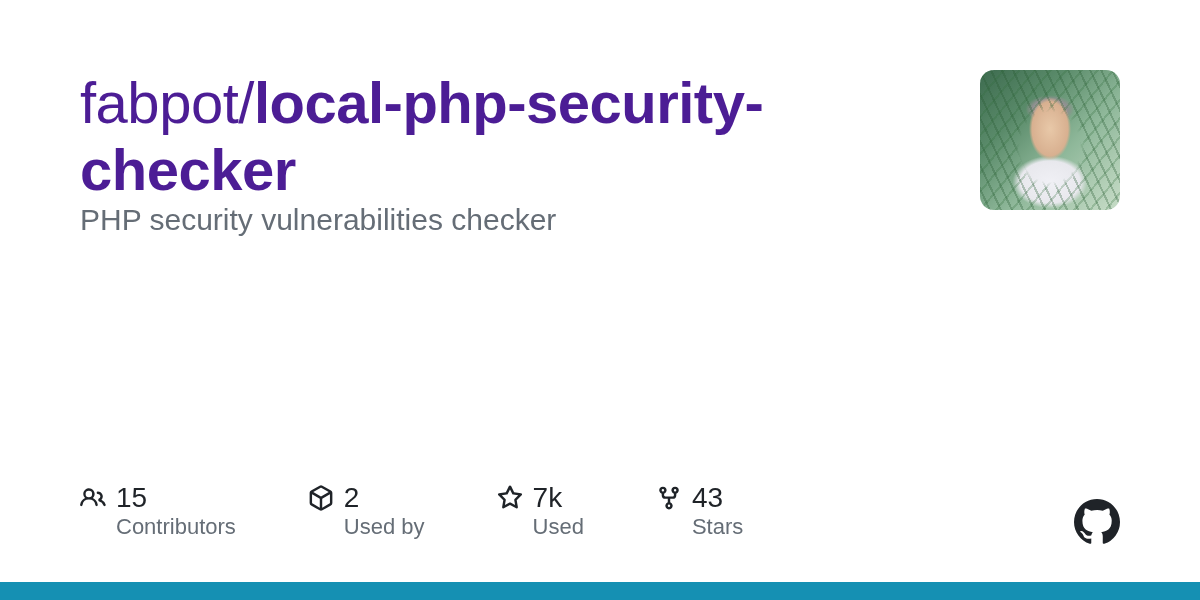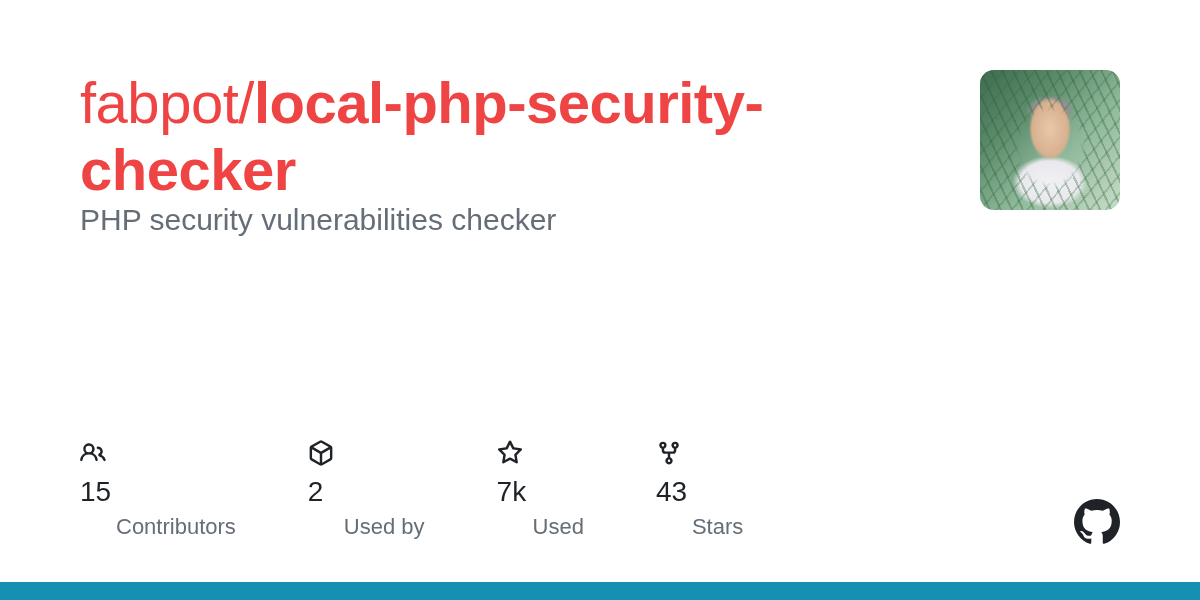--- a/index.html
+++ b/index.html
@@ -25,21 +25,21 @@
       justify-content: space-between;
       align-items: flex-start;
     }
     .title-block {
       flex: 1;
       max-width: 780px;
     }
     .repo-title {
       font-size: 58px;
       font-weight: 400;
-      color: #ef4444;
+      color: #4c1d95;
       line-height: 1.15;
       letter-spacing: -0.5px;
     }
     .repo-title .owner {
       font-weight: 400;
     }
     .repo-title .repo {
       font-weight: 600;
     }
     .description {
@@ -82,35 +82,34 @@
       left: 80px;
       display: flex;
       gap: 72px;
     }
     .stat {
       display: flex;
       flex-direction: column;
     }
     .stat-top {
       display: flex;
+      align-items: center;
       gap: 10px;
-      flex-direction: column;
     }
     .stat-icon {
       width: 26px;
       height: 26px;
       fill: #1f2328;
     }
     .stat-value {
       font-size: 28px;
       font-weight: 400;
       color: #1f2328;
     }
     .stat-label {
-      margin-top: 6px;
       margin-left: 36px;
       font-size: 22px;
       color: #656d76;
       font-weight: 400;
     }
     .github-logo {
       position: absolute;
       bottom: 55px;
       right: 80px;
       width: 46px;

